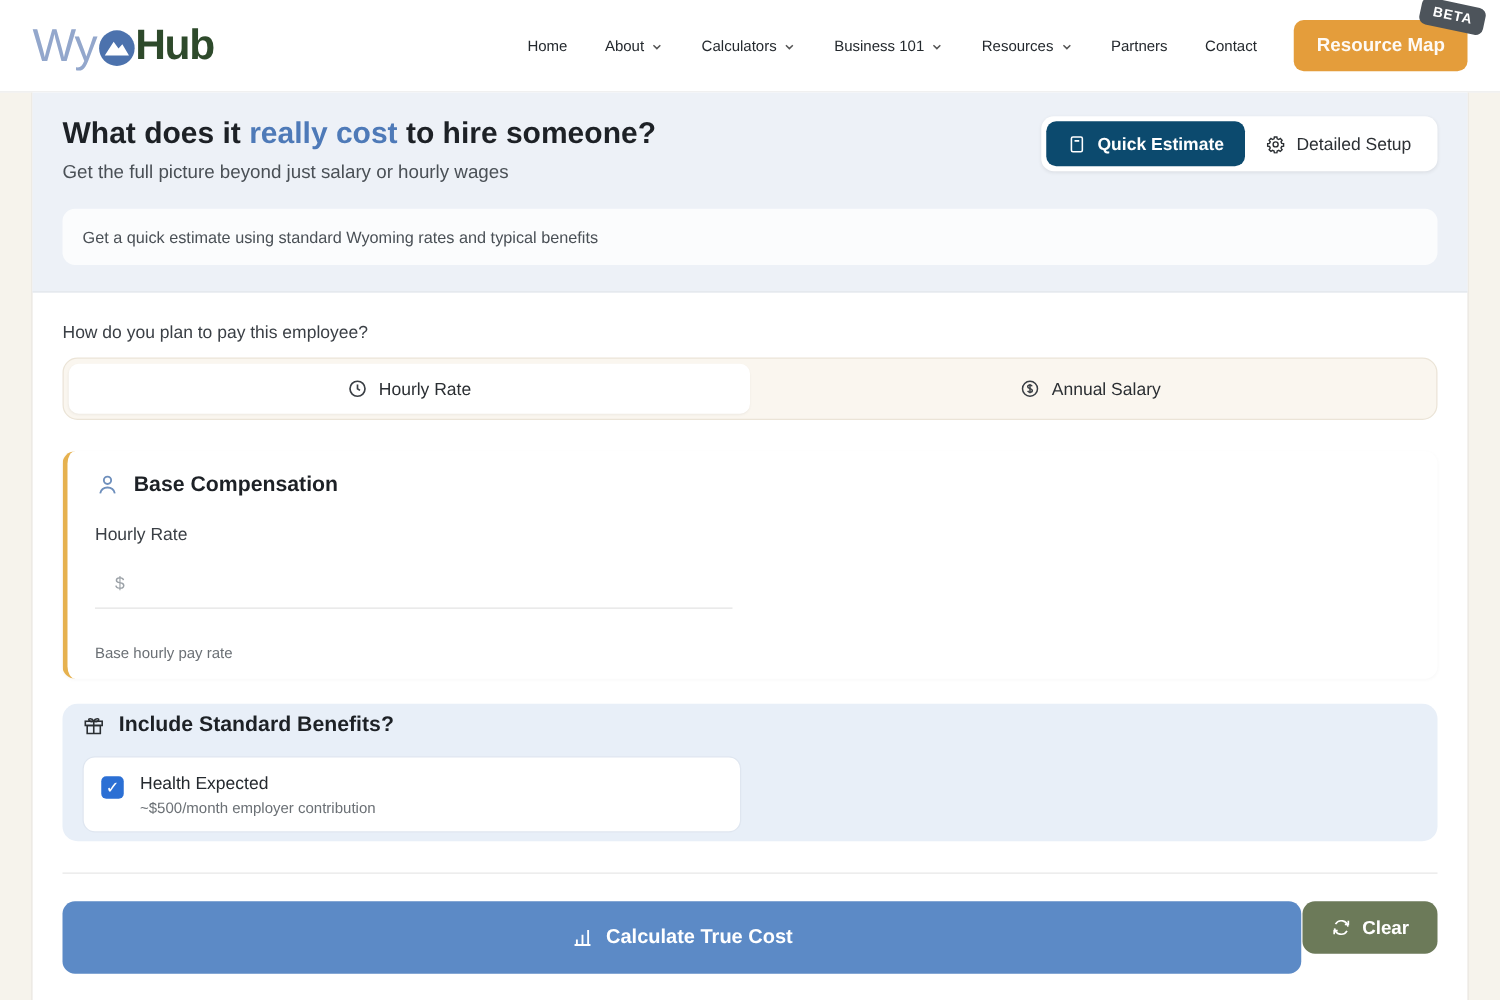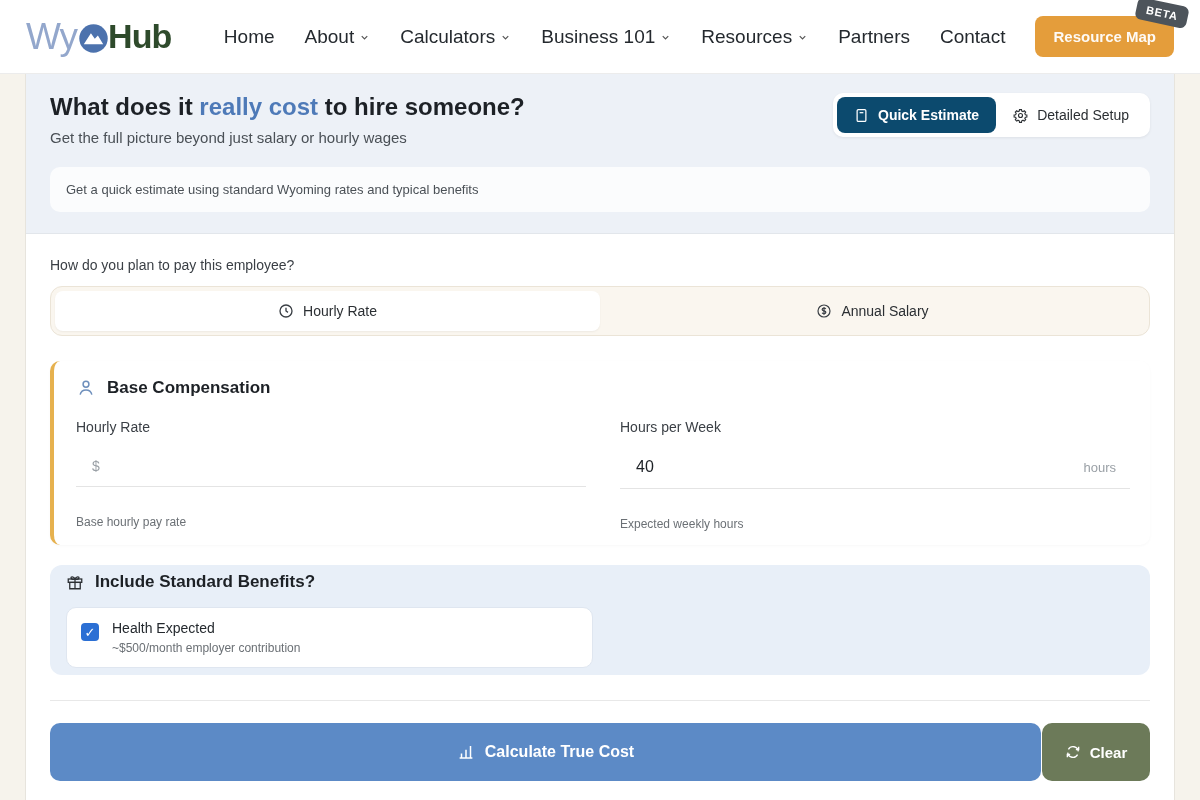--- a/index.html
+++ b/index.html
@@ -15,21 +15,21 @@
     height: 74px; background: #fff; border-bottom: 1px solid #ECECEC;
     display: flex; align-items: center; padding: 0 26px;
   }
   .logo { display: flex; align-items: center; cursor: pointer; }
   .logo-wy { font-size: 37px; font-weight: 300; color: #93A7CC; letter-spacing: -1px; }
   .logo-circle { margin: 4px -1px 0 1px; display: flex; }
   .logo-hub { font-size: 34px; font-weight: 800; color: #2E4A2B; letter-spacing: -1px; }
   .nav-links { margin-left: auto; display: flex; align-items: center; gap: 30px; }
   .nav-link {
     display: flex; align-items: center; gap: 5px;
-    font-size: 19px; color: #24292E; cursor: pointer; white-space: nowrap;
+    font-size: 12px; color: #24292E; cursor: pointer; white-space: nowrap;
   }
   .nav-link .chev { color: #555; margin-top: 2px; }
   .cta-wrap { position: relative; margin-left: 30px; }
   .cta {
     background: #E49D3B; color: rgba(255,255,255,.95); font-weight: 600;
     font-size: 15px; padding: 12px 18px; border-radius: 8px; border: none;
     cursor: pointer; font-family: inherit;
   }
   .beta {
     position: absolute; top: -14px; right: -14px; background: #4D545B; color: #fff;
@@ -116,21 +116,21 @@
   .divider { margin-top: 25px; border-top: 1px solid #E8E8E8; }
 
   .actions { display: flex; gap: 1px; margin-top: 22px; }
   .calc-btn {
     flex: 1; background: #5C8AC6; color: #fff; border: none; border-radius: 10px;
     height: 58px; font-size: 16px; font-weight: 600; font-family: inherit;
     display: flex; align-items: center; justify-content: center; gap: 10px; cursor: pointer;
   }
   .clear-btn {
     width: 108px; background: #6C7A59; color: #fff; border: none; border-radius: 10px;
-    height: 58px; font-size: 15px; font-weight: 600; font-family: inherit;
+    height: 42px; font-size: 15px; font-weight: 600; font-family: inherit;
     display: flex; align-items: center; justify-content: center; gap: 9px; cursor: pointer;
   }
   .icon { display: flex; align-items: center; }
 </style>
 </head>
 <body>
 
 <div class="nav">
   <div class="logo">
     <span class="logo-wy">Wy</span>
@@ -267,29 +267,20 @@
       </div>
       <div class="fields">
         <div class="field">
           <div class="field-label">Hourly Rate</div>
           <div class="input-row">
             <span class="prefix">$</span>
             <span class="suffix"></span>
           </div>
           <div class="helper">Base hourly pay rate</div>
         </div>
-        <div class="field">
-          <div class="field-label">Hours per Week</div>
-          <div class="input-row">
-            <span class="prefix" style="margin-right:0"></span>
-            <input type="text" value="40" style="">
-            <span class="suffix">hours</span>
-          </div>
-          <div class="helper">Expected weekly hours</div>
-        </div>
       </div>
     </div>
 
     <div class="benefits">
       <div class="sec-header">
         <span class="icon">
             <svg width="18" height="18" viewBox="0 0 24 24" fill="none" stroke="#2B2F33" stroke-width="1.7">
               <rect x="3" y="8" width="18" height="4.5"></rect>
               <path d="M5 12.5h14V21H5z"></path>
               <line x1="12" y1="8" x2="12" y2="21"></line>

